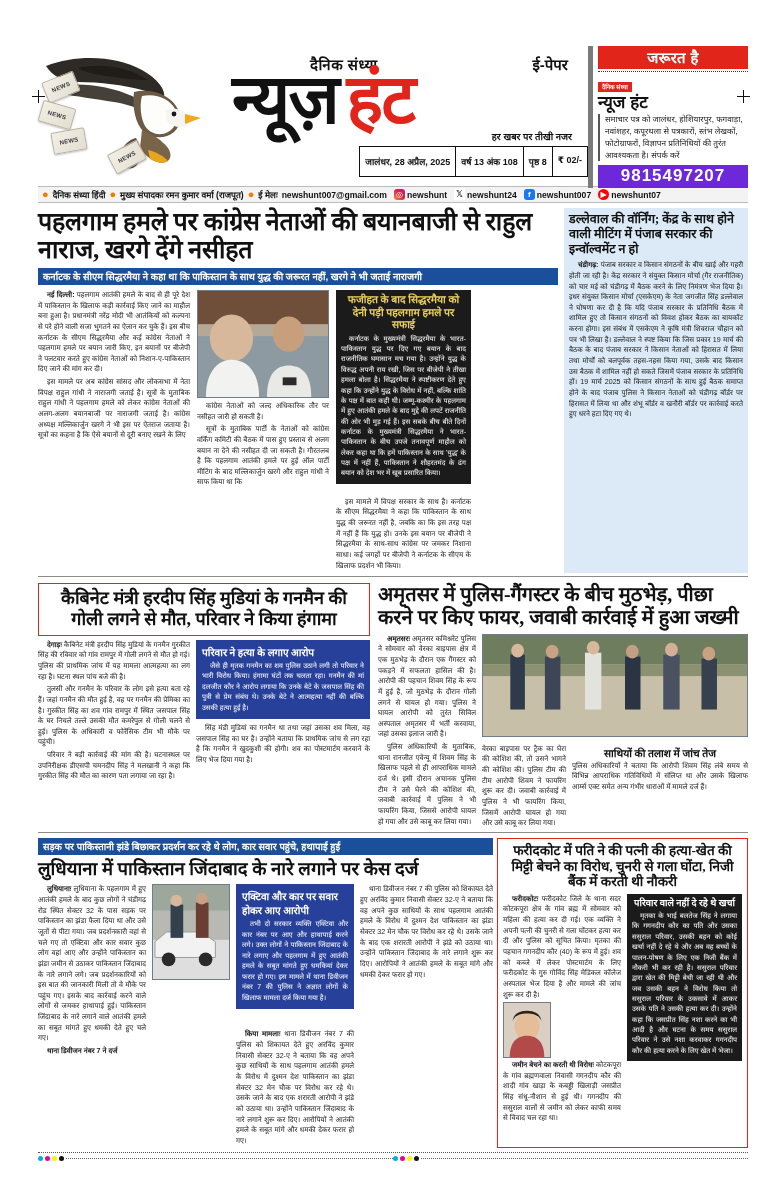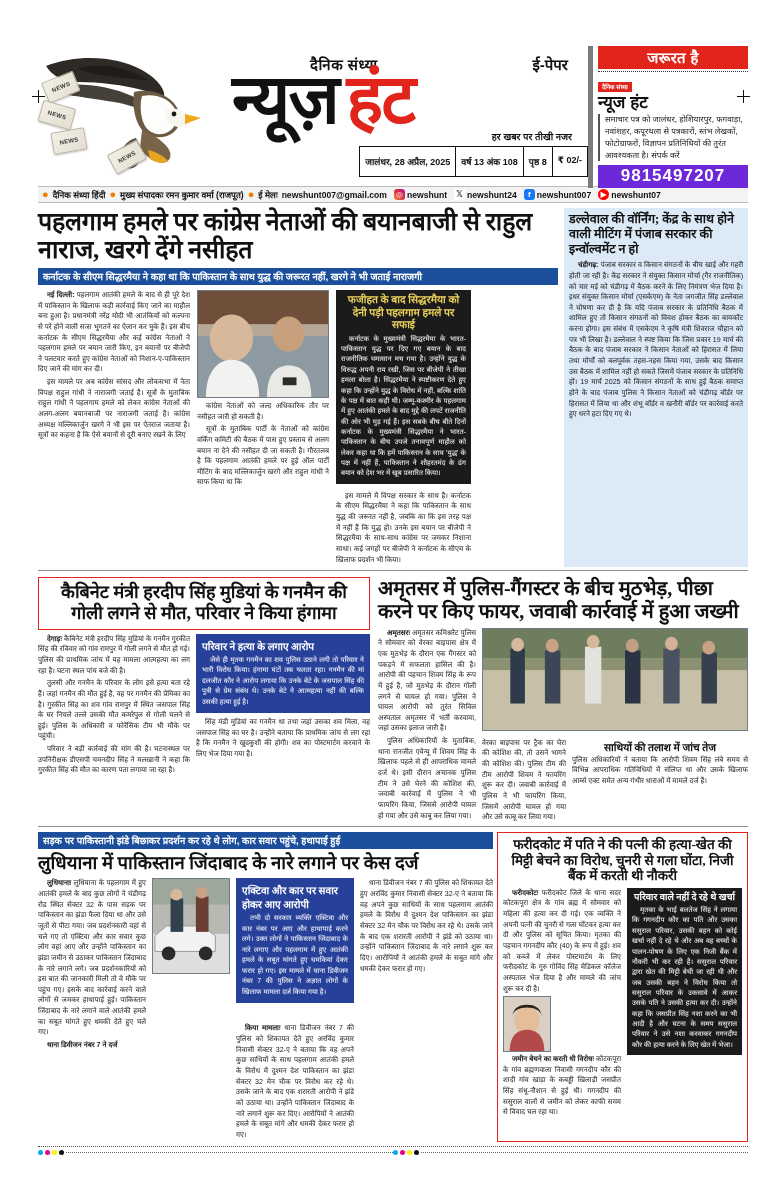--- a/index.html
+++ b/index.html
@@ -367,21 +367,21 @@
               <p>कांग्रेस नेताओं को जल्द अधिकारिक तौर पर नसीहत जारी हो सकती है।</p>
               <p>सूत्रों के मुताबिक पार्टी के नेताओं को कांग्रेस वर्किंग कमिटी की बैठक में पास हुए प्रस्ताव से अलग बयान ना देने की नसीहत दी जा सकती है। गौरतलब है कि पहलगाम आतंकी हमले पर हुई ऑल पार्टी मीटिंग के बाद मल्लिकार्जुन खरगे और राहुल गांधी ने साफ किया था कि</p>
             </div>
           </div>
 
           <div style="width:135px;flex:none">
             <div class="darkbox">
               <h4>फजीहत के बाद सिद्धरमैया को देनी पड़ी पहलगाम हमले पर सफाई</h4>
               <p>कर्नाटक के मुख्यमंत्री सिद्धरमैया के भारत-पाकिस्तान युद्ध पर दिए गए बयान के बाद राजनीतिक घमासान मच गया है। उन्होंने युद्ध के विरुद्ध अपनी राय रखी, जिस पर बीजेपी ने तीखा हमला बोला है। सिद्धरमैया ने स्पष्टीकरण देते हुए कहा कि उन्होंने युद्ध के विरोध में नहीं, बल्कि शांति के पक्ष में बात कही थी। जम्मू-कश्मीर के पहलगाम में हुए आतंकी हमले के बाद मुद्दे की लपटें राजनीति की ओर भी मुड़ गई हैं। इस सबके बीच बीते दिनों कर्नाटक के मुख्यमंत्री सिद्धरमैया ने भारत-पाकिस्तान के बीच उपजे तनावपूर्ण माहौल को लेकर कहा था कि हमें पाकिस्तान के साथ 'युद्ध' के पक्ष में नहीं हैं, पाकिस्तान ने शौहरतमंद के ढंग बयान को देश भर में खूब प्रसारित किया।</p>
             </div>
-            <div class="col" style="margin-top:7px">
+            <div class="col" style="margin-top:13px">
               <p>इस मामले में विपक्ष सरकार के साथ है। कर्नाटक के सीएम सिद्धरमैया ने कहा कि पाकिस्तान के साथ युद्ध की जरूरत नहीं है, जबकि का कि इस तरह पक्ष में नहीं हैं कि युद्ध हो। उनके इस बयान पर बीजेपी ने सिद्धरमैया के साथ-साथ कांग्रेस पर जमकर निशाना साधा। कई जगहों पर बीजेपी ने कर्नाटक के सीएम के खिलाफ प्रदर्शन भी किया।</p>
             </div>
           </div>
         </div>
       </div>
 
       <div class="lead-side">
         <div class="hl-side">डल्लेवाल की वॉर्निंग; केंद्र के साथ होने वाली मीटिंग में पंजाब सरकार की इन्वॉल्वमेंट न हो</div>
         <div class="col" style="margin-top:4px">
           <p><span class="dateline">चंडीगढ़:</span>

